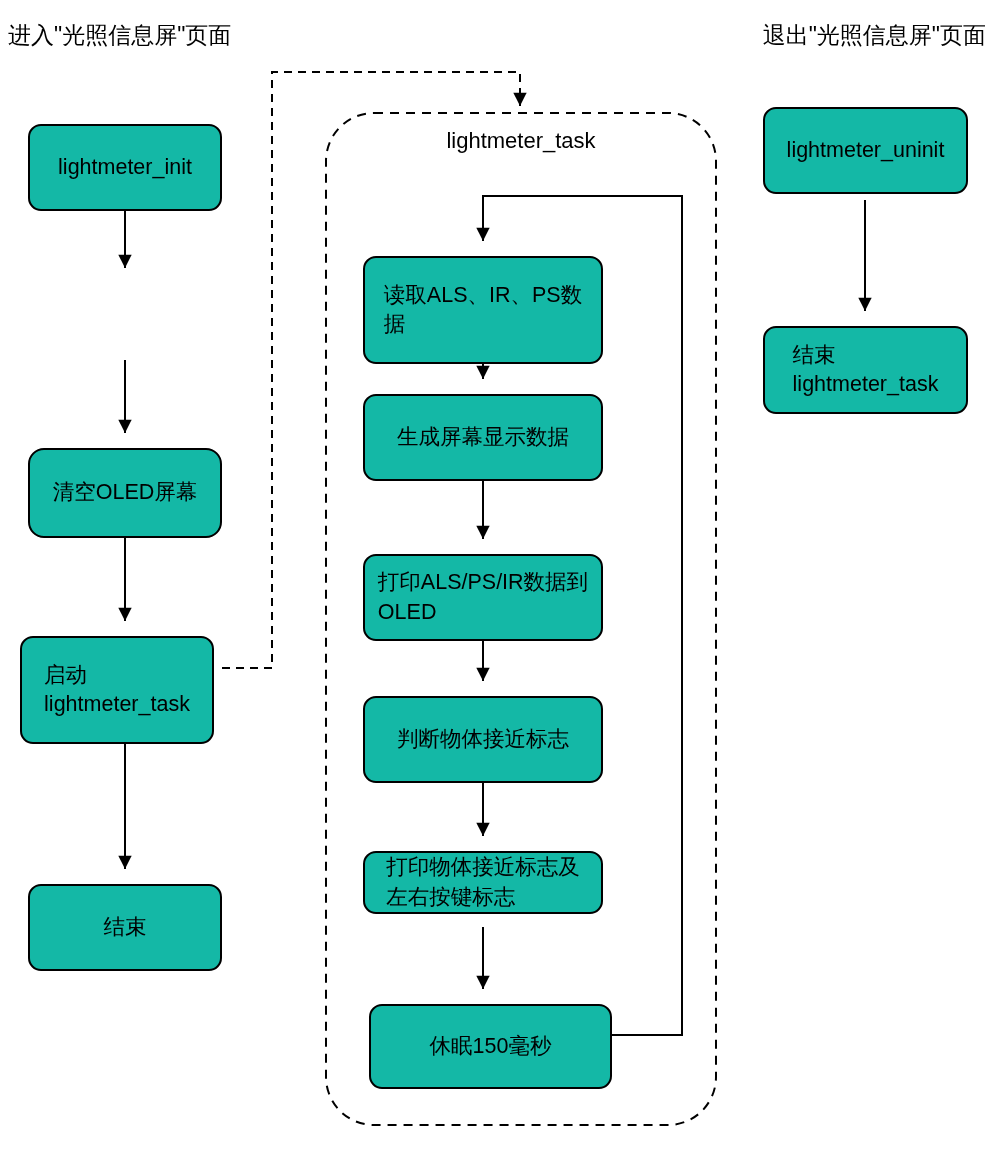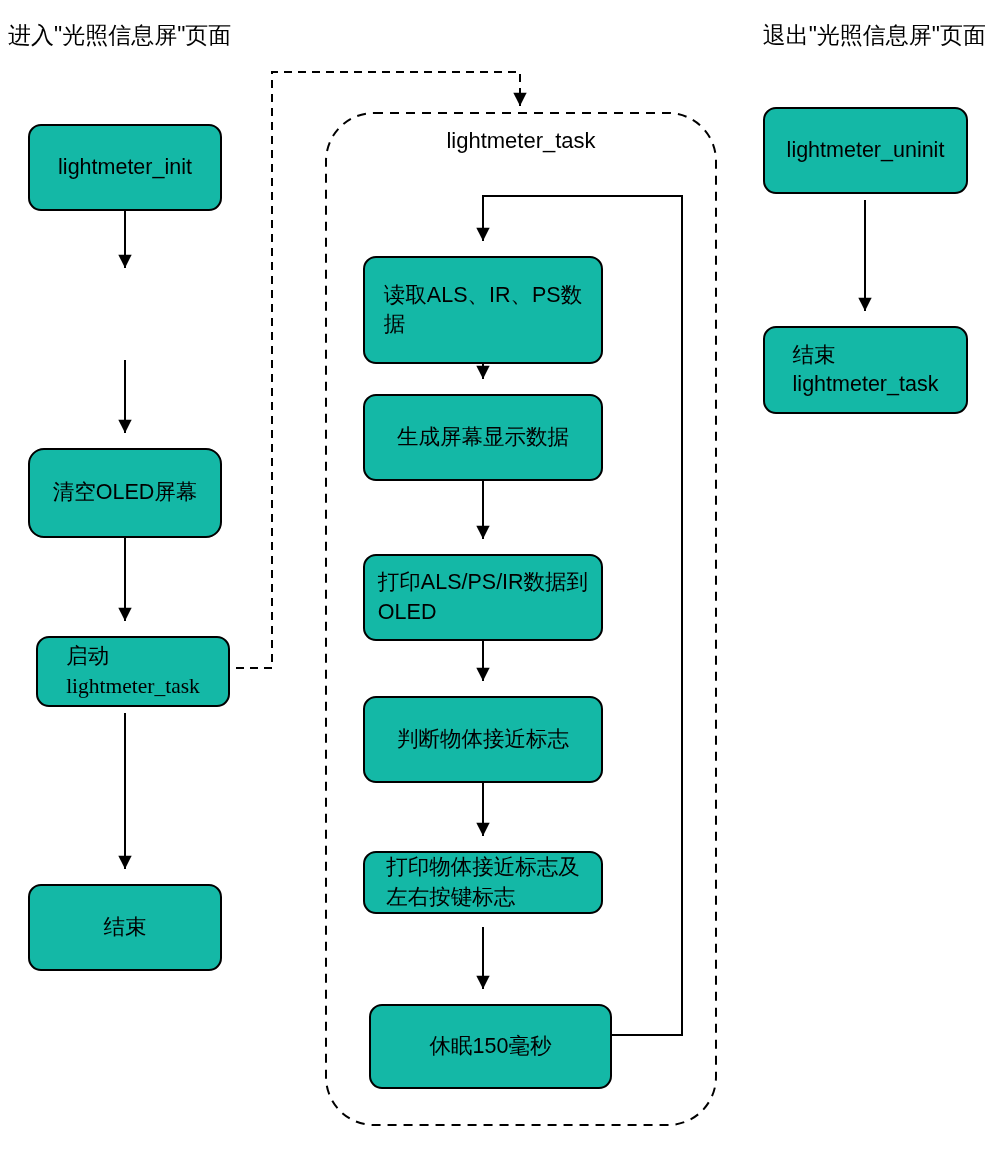--- a/index.html
+++ b/index.html
@@ -46,21 +46,21 @@
     color: #000000;
     white-space: pre-line;
     padding: 2px 6px;
     margin-top: 11px;
   }
 
   
   .n-init        { left: 28px;  top: 113px; width: 194px; height: 87px; }
   .n-ap3216c     { left: 28px;  top: 272px; width: 194px; height: 88px; }
   .n-clear-oled  { left: 28px;  top: 437px; width: 194px; height: 90px; border-radius: 16px; }
-  .n-start-task  { left: 36px;  top: 625px; width: 194px; height: 71px; font-family: Liberation Serif, serif; }
+  .n-start-task  { left: 20px;  top: 625px; width: 194px; height: 108px; }
   .n-end         { left: 28px;  top: 873px; width: 194px; height: 87px; }
 
   
   .loop-title {
     position: absolute;
     left: 326px; top: 128px;
     width: 390px;
     text-align: center;
     font-size: 22px;
     color: #000000;

